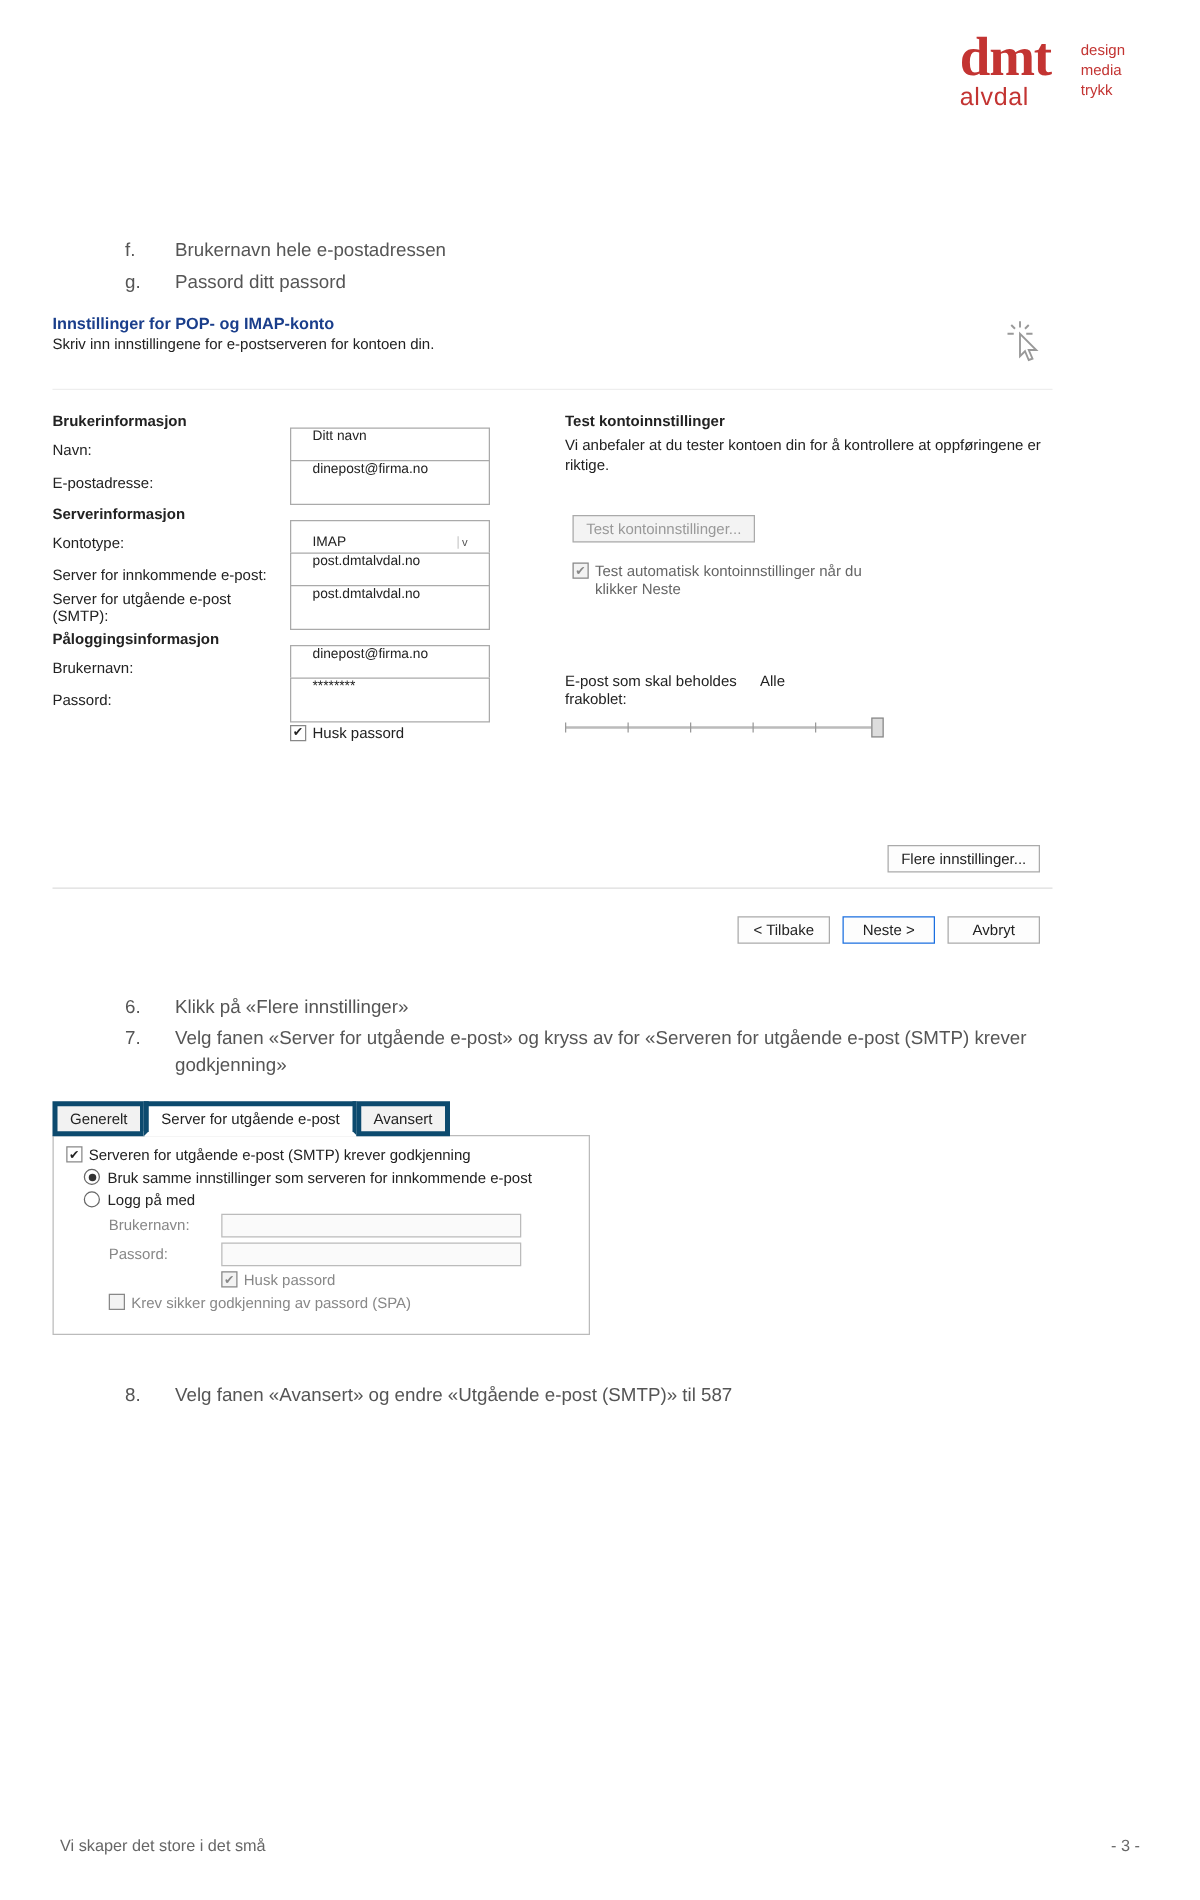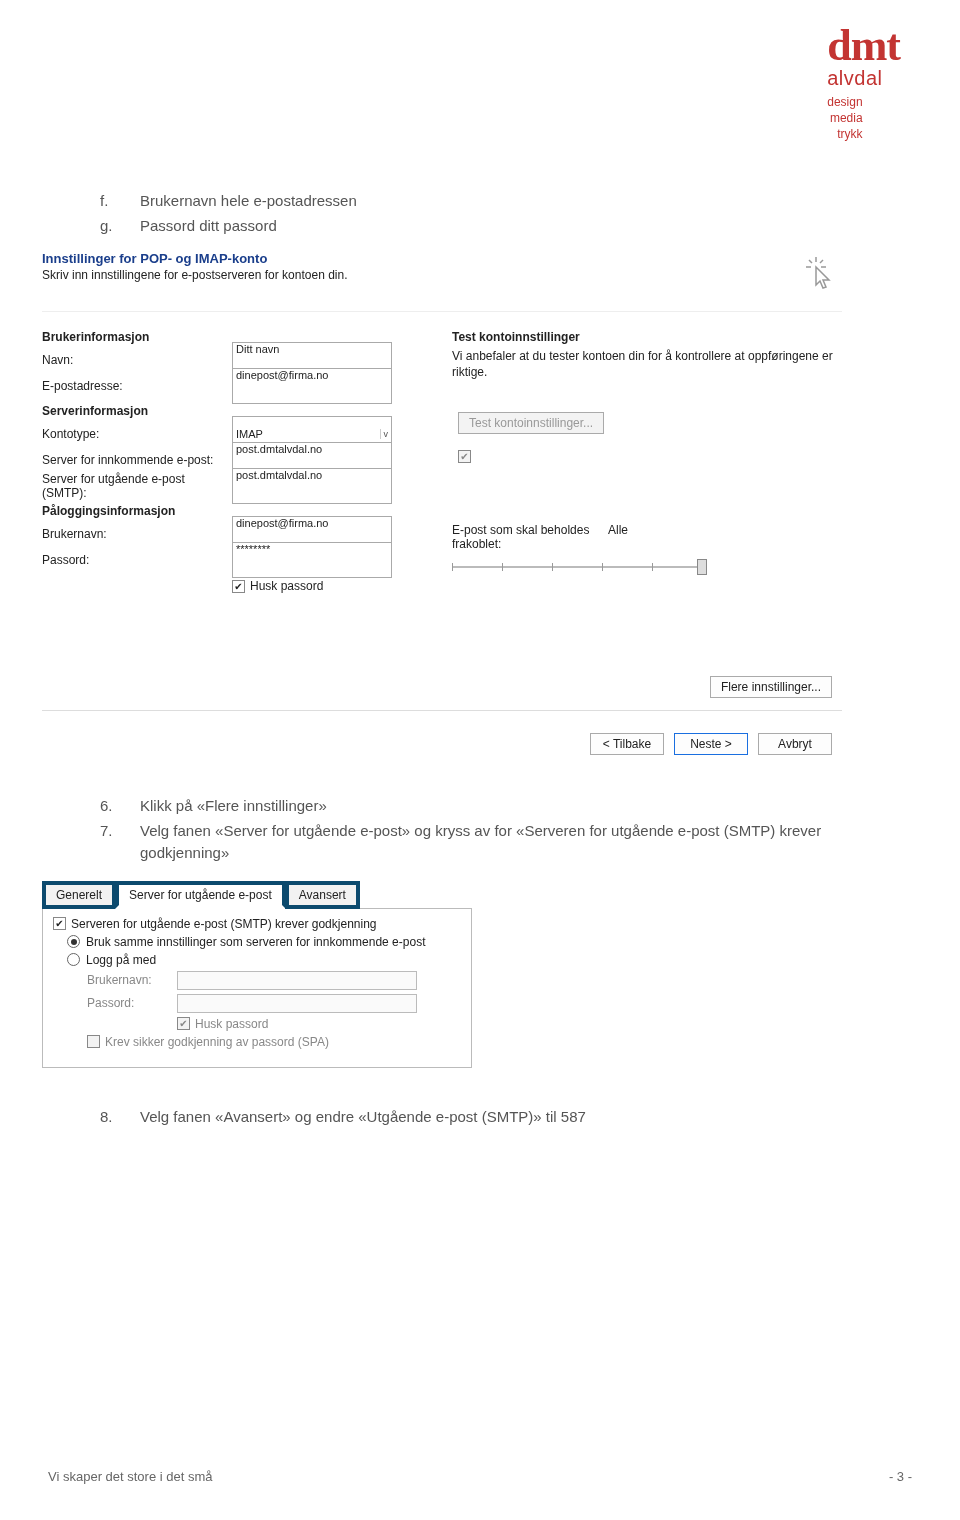--- a/index.html
+++ b/index.html
@@ -1,40 +1,40 @@
 <!DOCTYPE html>
 <html><head>
 <meta charset="utf-8">
 <style>
   * { box-sizing: border-box; }
   body { margin:0; padding:0; font-family: Arial, Helvetica, sans-serif; background:#fff; color:#222; }
   .page { width:960px; height:1520px; margin:0 auto; position:relative; background:#fff; }
-  .logo-wrap { position:absolute; top:26px; right:60px; display:flex; align-items:flex-start; gap:0;flex-direction:column; }
+  .logo-wrap { position:absolute; top:26px; right:60px; display:flex; align-items:flex-start; gap:24px; }
   .logo-main { display:flex; flex-direction:column; align-items:flex-start; }
   .logo-dmt { font-family: Georgia, 'Times New Roman', serif; font-weight:700; font-size:44px; color:#c33432; line-height:0.9; letter-spacing:-1px; }
   .logo-alvdal { font-family: Arial, sans-serif; font-weight:400; font-size:20px; color:#c33432; line-height:1; margin-top:2px; letter-spacing:0.5px;}
-  .logo-tag { font-family: Arial, sans-serif; font-size:12px; color:#c33432; line-height:1.35; margin-top:6px;text-align:right;}
+  .logo-tag { font-family: Arial, sans-serif; font-size:12px; color:#c33432; line-height:1.35; margin-top:6px;}
   .content { position:absolute; top:190px; left:100px; right:60px; }
   .inst-list { font-size:15px; color:#555; line-height:1.5; }
   .inst-row { display:flex; gap:20px; margin-bottom:2px; }
   .marker { width:20px; text-align:left; flex-shrink:0; }
   .inst-text { flex:1; }
 
   
   .shot1 { width:800px; height:460px; background:#fff; margin:14px 0 0 -58px; position:relative; font-size:12px; color:#222; }
   .shot1-title { font-weight:700; font-size:13px; color:#1a3e8b; }
   .shot1-sub { font-size:12px; color:#222; margin-top:2px; }
   .shot1 .cursor { position:absolute; top:4px; right:6px; }
   .shot1-body { position:absolute; top:60px; left:0; right:0; bottom:0; border-top:1px solid #eee; padding-top:12px; display:flex; border-bottom:1px solid #ddd;}
   .col { flex:1; }
   .col-left { padding-right:10px; }
   .col-right { padding-left:10px; position:relative;}
   .formrow { display:flex; align-items:center; height:24px; margin-bottom:2px; }
   .formrow .lbl { width:190px; font-size:12px; }
-  .formrow .inp, .formrow .sel { flex:0 0 160px; height:36px; border:1px solid #aaa; background:#fff; font-size:11px; padding:0 3px; }
+  .formrow .inp, .formrow .sel { flex:0 0 160px; height:36px; border:1px solid #aaa; background:#fff; font-size:11px; padding:0 17px; }
   .sel { display:flex; align-items:center; justify-content:space-between; }
   .chev { font-size:9px; color:#555; border-left:1px solid #ccc; padding-left:3px;}
   .sect-h { font-weight:700; font-size:12px; margin:6px 0 4px; }
   .chk { width:13px; height:13px; border:1px solid #888; display:inline-flex; align-items:center; justify-content:center; margin-right:5px; font-size:10px; vertical-align:middle; background:#fff;}
   .chk.on::before { content:"✔"; font-size:10px; }
   .chk.dis { color:#888; background:#f3f3f3;}
   .para { font-size:12px; line-height:1.35; margin-bottom:24px;}
   .btn { display:inline-block; border:1px solid #aaa; background:#fdfdfd; padding:3px 10px; font-size:12px; min-width:80px; text-align:center; }
   .btn.dis { color:#999; background:#f3f3f3; }
   .btn.primary { border:1px solid #1a6fe0; }
@@ -152,20 +152,21 @@
               <span class="chk on"></span>
               <span>Husk passord</span>
             </div>
         </div>
         <div class="col col-right">
           <div class="sect-h">Test kontoinnstillinger</div>
           <div class="para">Vi anbefaler at du tester kontoen din for å kontrollere at oppføringene er riktige.</div>
           <div class="btn dis testbtn">Test kontoinnstillinger...</div>
           <div class="autorow">
               <span class="chk on dis"></span>
+              <span style="max-width:230px;">Test automatisk kontoinnstillinger når du klikker Neste</span>
             </div>
           <div class="keeprow">
             <div style="width:150px;">E-post som skal beholdes frakoblet:</div>
             <div>Alle</div>
           </div>
           <div class="slider">
             <div class="slider-track"></div>
             <div class="slider-tick" style="left:0%"></div>
               <div class="slider-tick" style="left:20%"></div>
               <div class="slider-tick" style="left:40%"></div>

